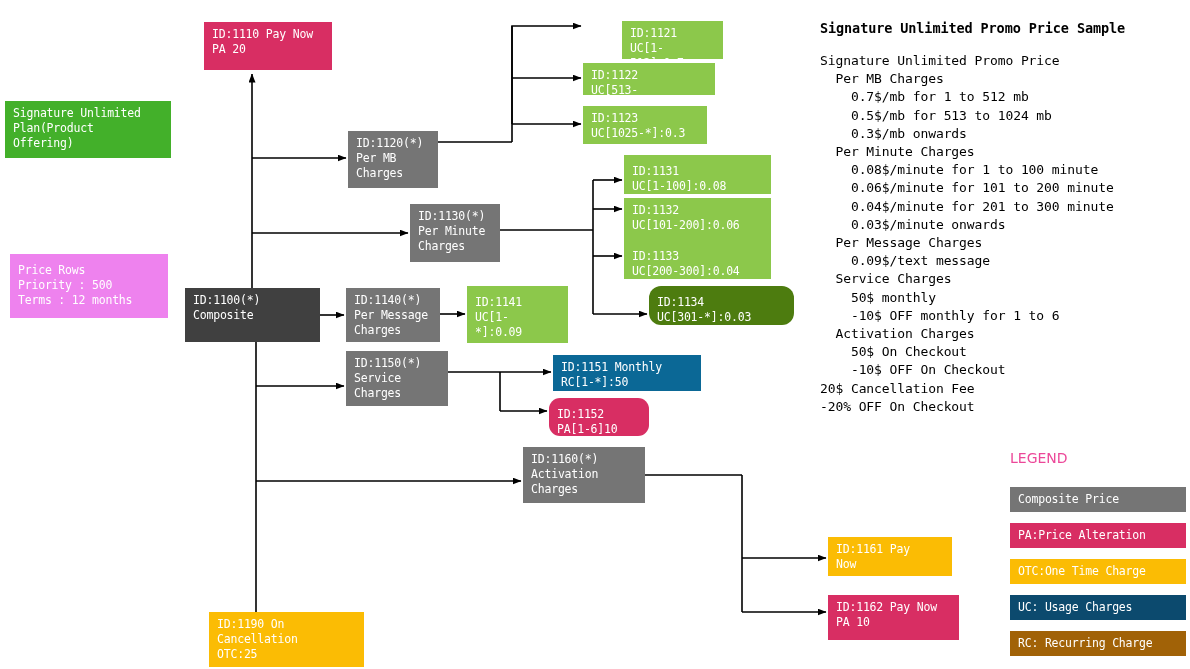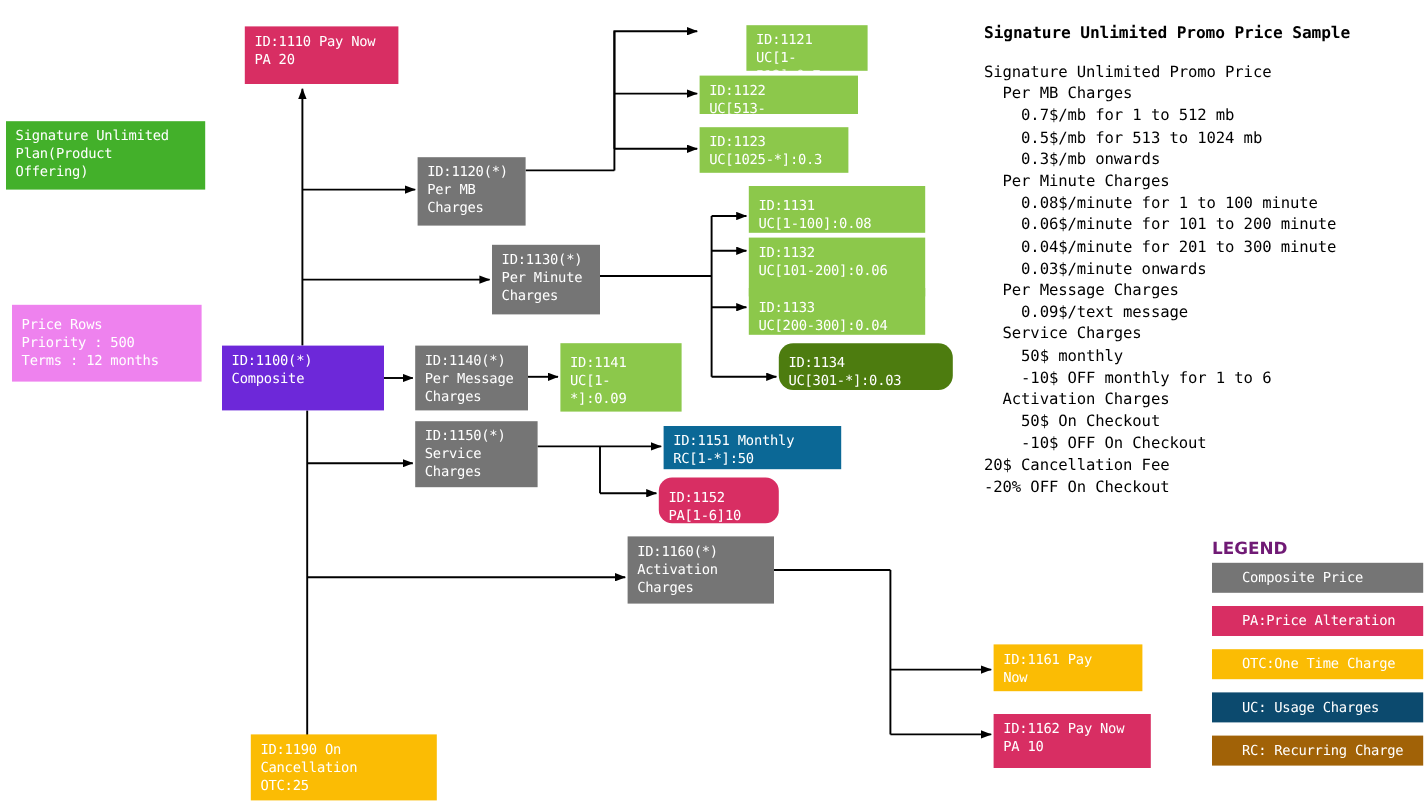--- a/index.html
+++ b/index.html
@@ -60,35 +60,35 @@
     letter-spacing: -0.1px;
   }
   #legend {
     position: absolute;
     left: 1010px;
     top: 450px;
     width: 176px;
   }
   #legend-title {
     font-family: "DejaVu Sans", "Liberation Sans", sans-serif;
-    font-weight: bold;
+    font-weight: normal;
     font-size: 14px;
-    color: #701a75;
-    margin-bottom: 3px;
+    color: #ec4899;
+    margin-bottom: 21px;
   }
   .legend-item {
     box-sizing: border-box;
     width: 176px;
     height: 25px;
     margin-bottom: 11px;
     color: #fff;
     font-family: "DejaVu Sans Mono", "Liberation Mono", monospace;
     font-size: 11.5px;
     line-height: 25px;
-    padding-left: 25px;
+    padding-left: 8px;
     letter-spacing: -0.2px;
     white-space: nowrap;
     overflow: hidden;
   }
 </style>
 </head>
 <body>
 
 <div id="canvas">
 
@@ -143,21 +143,21 @@
 
   <div id="nodes">
       <div class="node" style="left: 5px; top: 101px; width: 166px; height: 57px; background: rgb(67, 176, 42);">Signature Unlimited
 Plan(Product
 Offering)</div>
       <div class="node pad-extra" style="left: 10px; top: 254px; width: 158px; height: 64px; background: rgb(238, 130, 238);">Price Rows
 Priority : 500
 Terms : 12 months</div>
       <div class="node" style="left: 204px; top: 22px; width: 128px; height: 48px; background: rgb(216, 46, 99);">ID:1110 Pay Now
 PA 20</div>
-      <div class="node" style="left: 185px; top: 288px; width: 135px; height: 54px; background: #6d28d9;">ID:1100(*)
+      <div class="node" style="left: 185px; top: 288px; width: 135px; height: 54px; background: #404040;">ID:1100(*)
 Composite</div>
       <div class="node" style="left: 348px; top: 131px; width: 90px; height: 57px; background: rgb(117, 117, 117);">ID:1120(*)
 Per MB
 Charges</div>
       <div class="node" style="left: 410px; top: 204px; width: 90px; height: 58px; background: rgb(117, 117, 117);">ID:1130(*)
 Per Minute
 Charges</div>
       <div class="node" style="left: 346px; top: 288px; width: 94px; height: 54px; background: rgb(117, 117, 117);">ID:1140(*)
 Per Message
 Charges</div>

